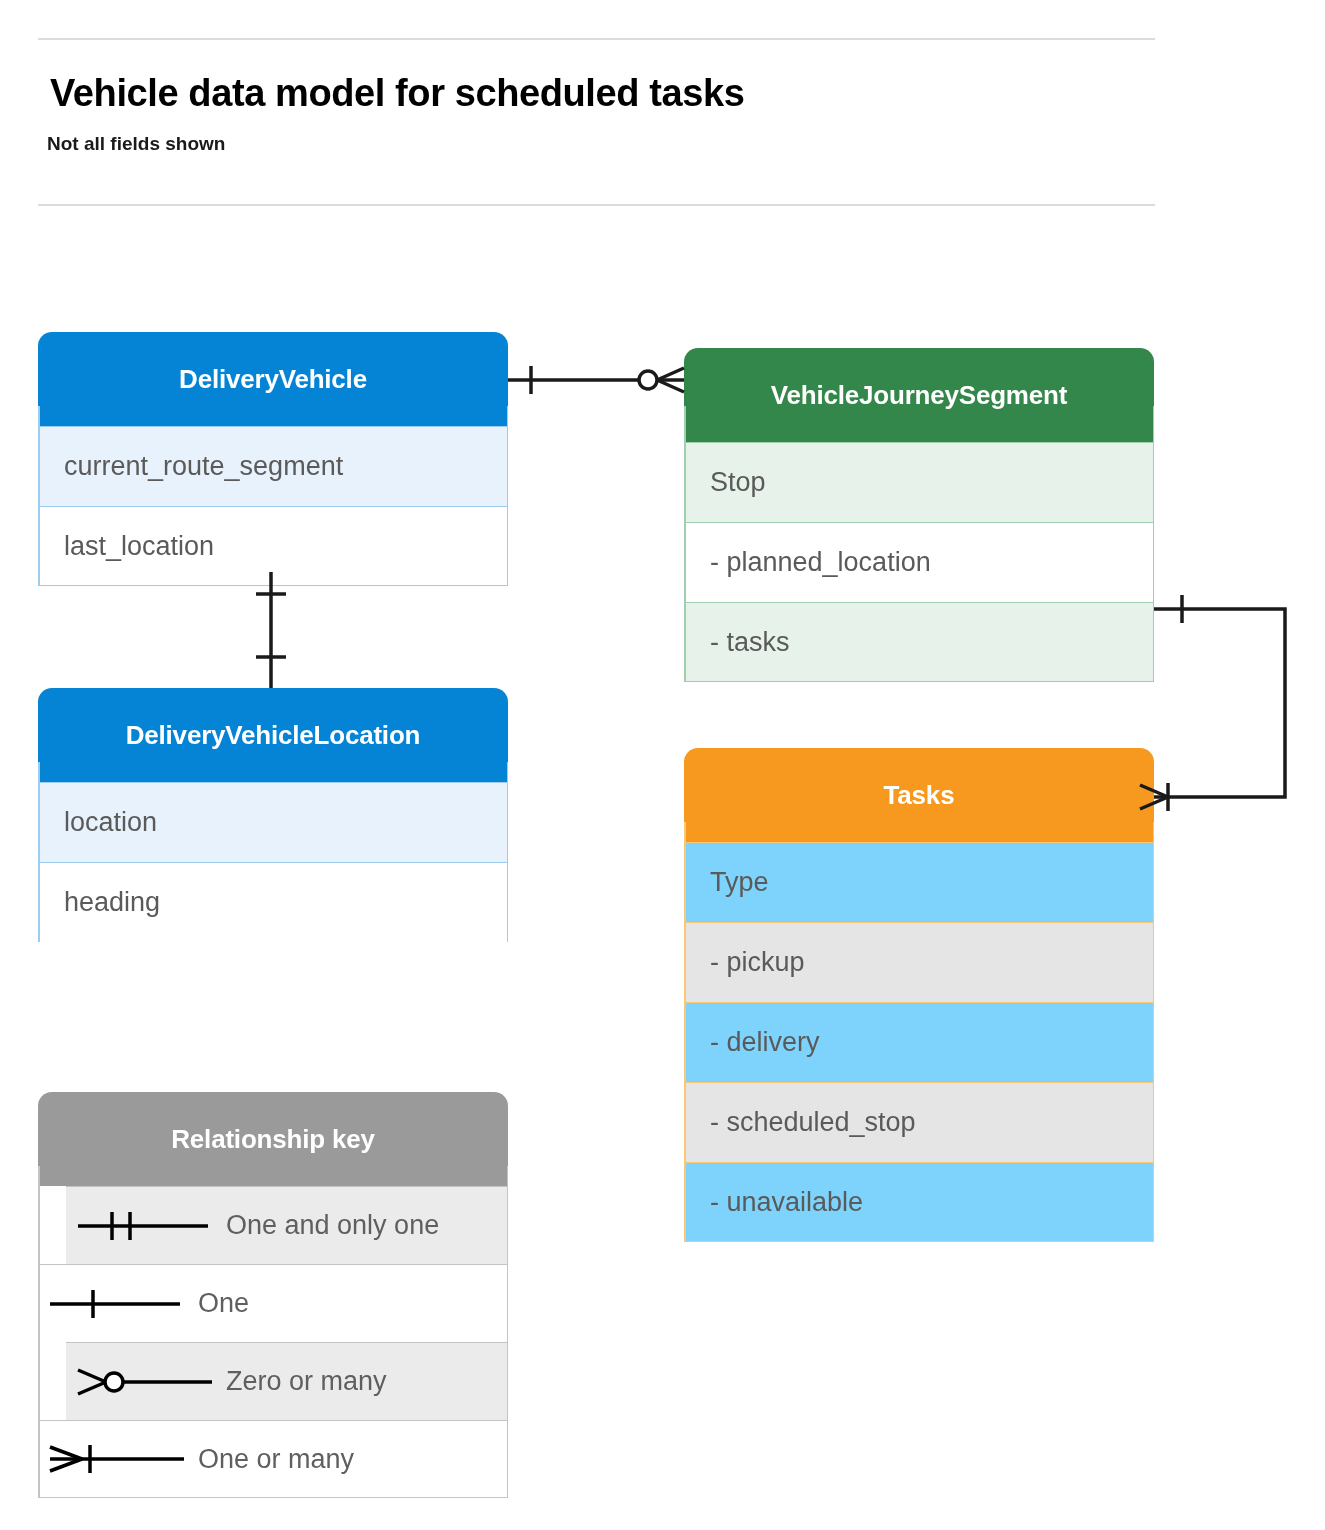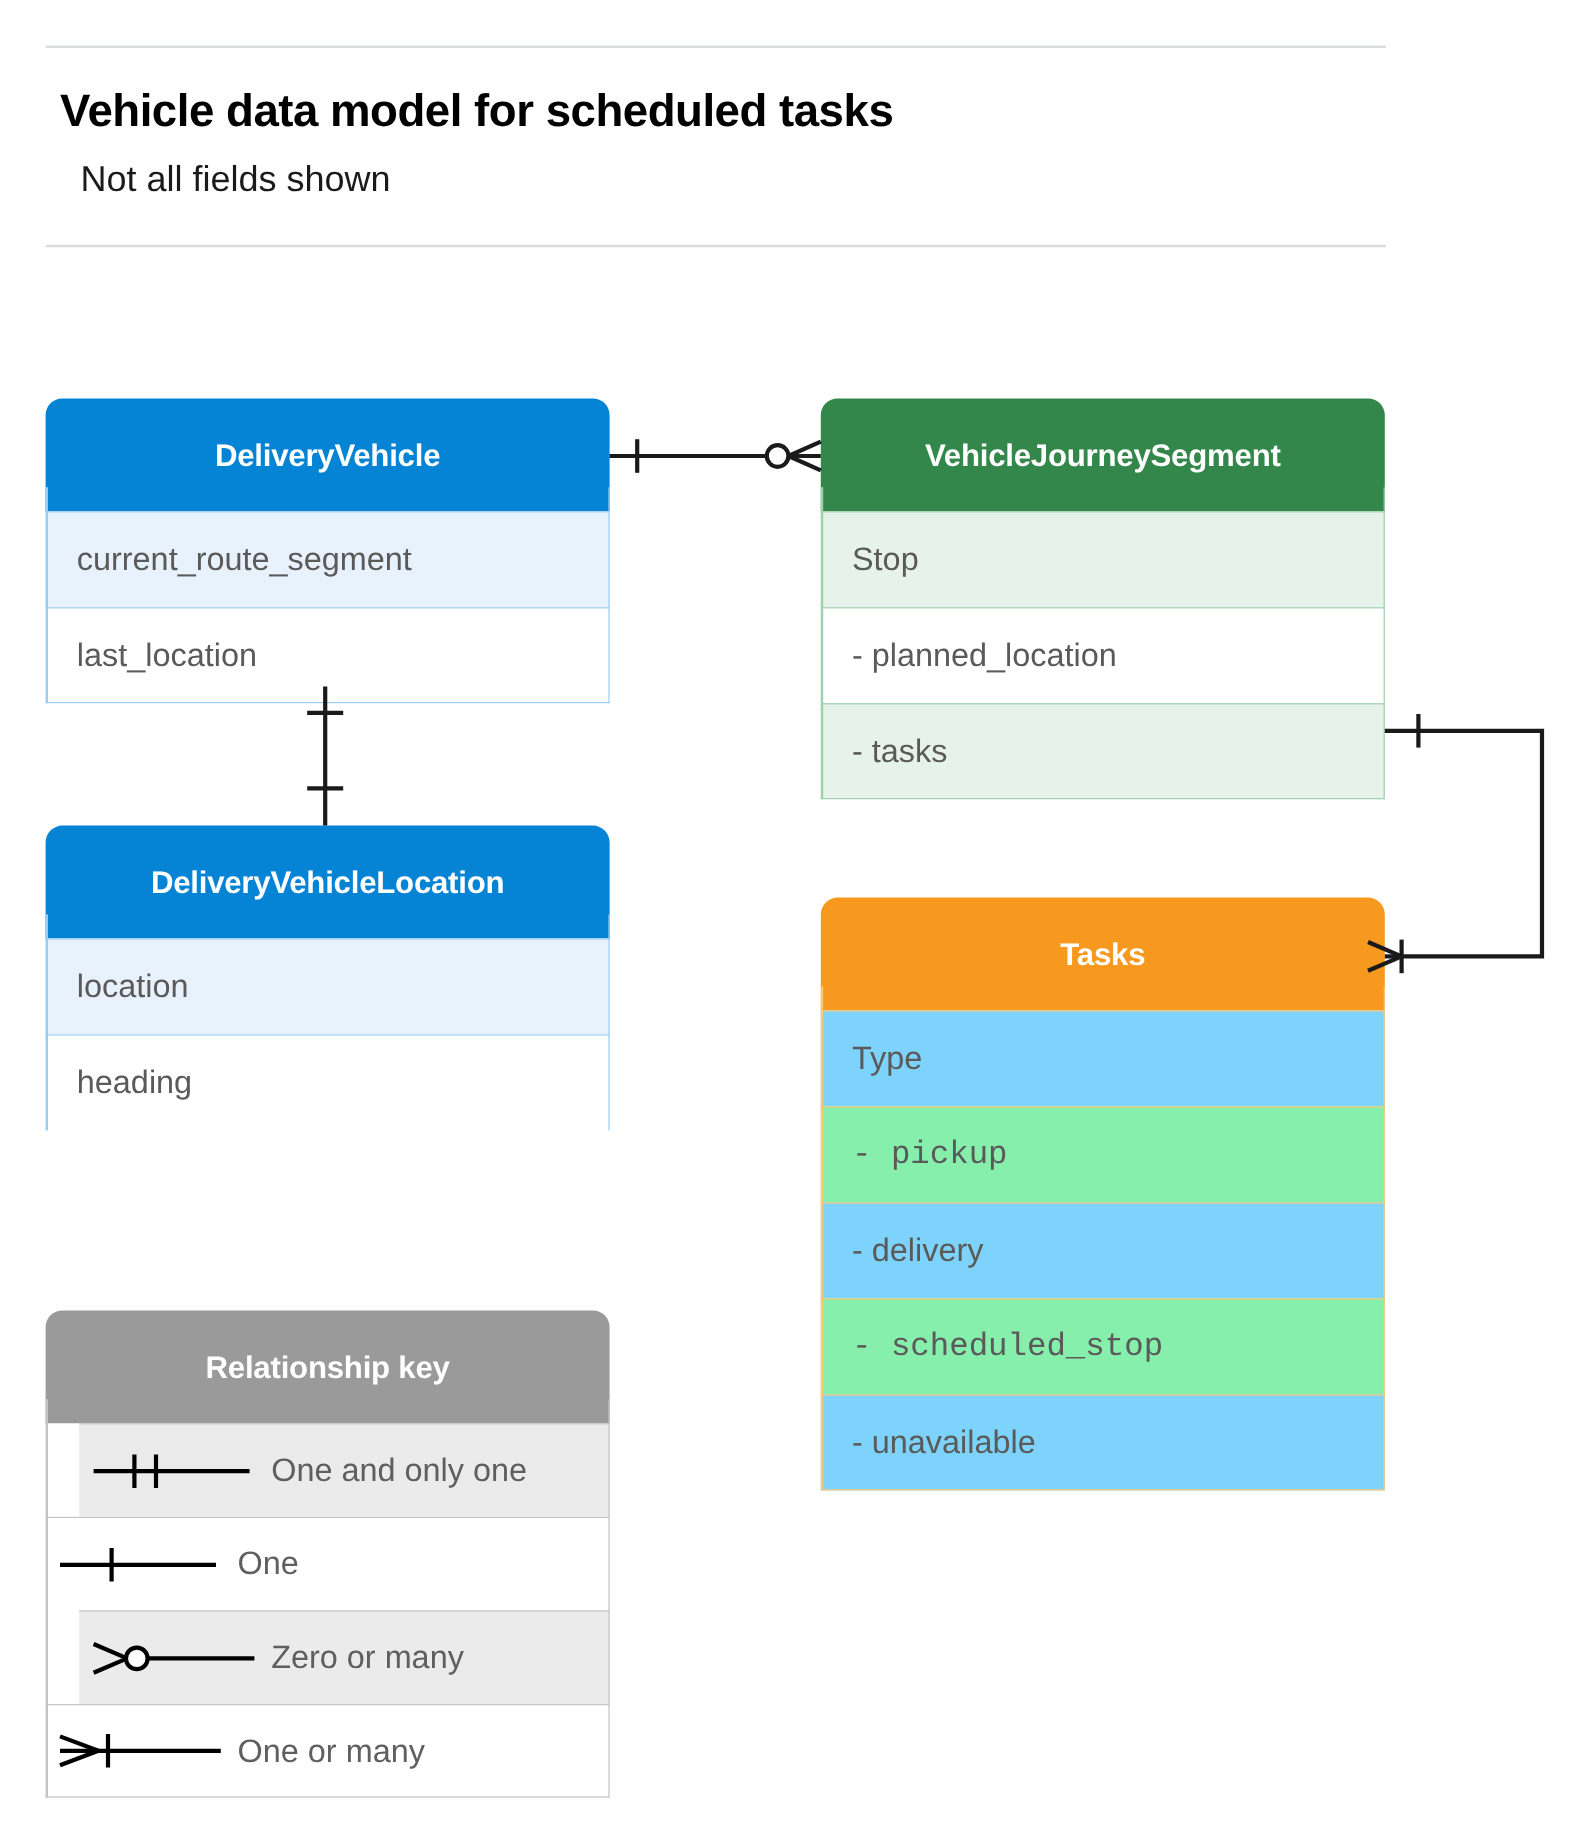--- a/index.html
+++ b/index.html
@@ -27,24 +27,24 @@
     left: 50px;
     top: 72px;
     font-size: 38px;
     font-weight: 700;
     letter-spacing: -0.4px;
     color: #000000;
     white-space: nowrap;
   }
   #page-subtitle {
     position: absolute;
-    left: 67px;
+    left: 47px;
     top: 133px;
-    font-size: 30px;
-    font-weight: 400;
+    font-size: 19px;
+    font-weight: 700;
     color: #1a1a1a;
     white-space: nowrap;
   }
 
   
   .entity {
     position: absolute;
     border-radius: 14px;
   }
   .entity-header {
@@ -74,33 +74,33 @@
   
   .theme-blue .entity-header { background: #0584d6; }
   .theme-blue .entity-row    { border-color: #9ccdf0; }
   .theme-blue .entity-row.alt{ background: #e8f2fc; }
   .theme-blue .entity-row.plain { background: #ffffff; }
   .theme-blue .side {
     position: absolute; top: 74px; bottom: 0; width: 1.5px; background: #9ccdf0;
   }
 
   
-  .theme-green .entity-header { background: #34874a; }
+  .theme-green .entity-header { background: #34874a; margin-top: 16px; }
   .theme-green .entity-row    { border-color: #9fcfae; }
   .theme-green .entity-row.alt{ background: #e7f3ea; }
   .theme-green .entity-row.plain { background: #ffffff; }
   .theme-green .side {
     position: absolute; top: 74px; bottom: 0; width: 1.5px; background: #9fcfae;
   }
 
   
   .theme-orange .entity-header { background: #f7991f; }
   .theme-orange .entity-row    { border-color: #f8c877; }
   .theme-orange .entity-row.alt{ background: #7dd3fc; }
-  .theme-orange .entity-row.plain { background: #86efac; font-family: Liberation Mono, monospace; }
+  .theme-orange .entity-row.plain { background: #e5e5e5; }
   .theme-orange .side {
     position: absolute; top: 74px; bottom: 0; width: 1.5px; background: #f8c877;
   }
 
   
   .theme-gray .entity-header { background: #9a9a9a; }
   .theme-gray .side {
     position: absolute; top: 74px; bottom: 0; width: 1.5px; background: #c4c4c4;
   }
 

